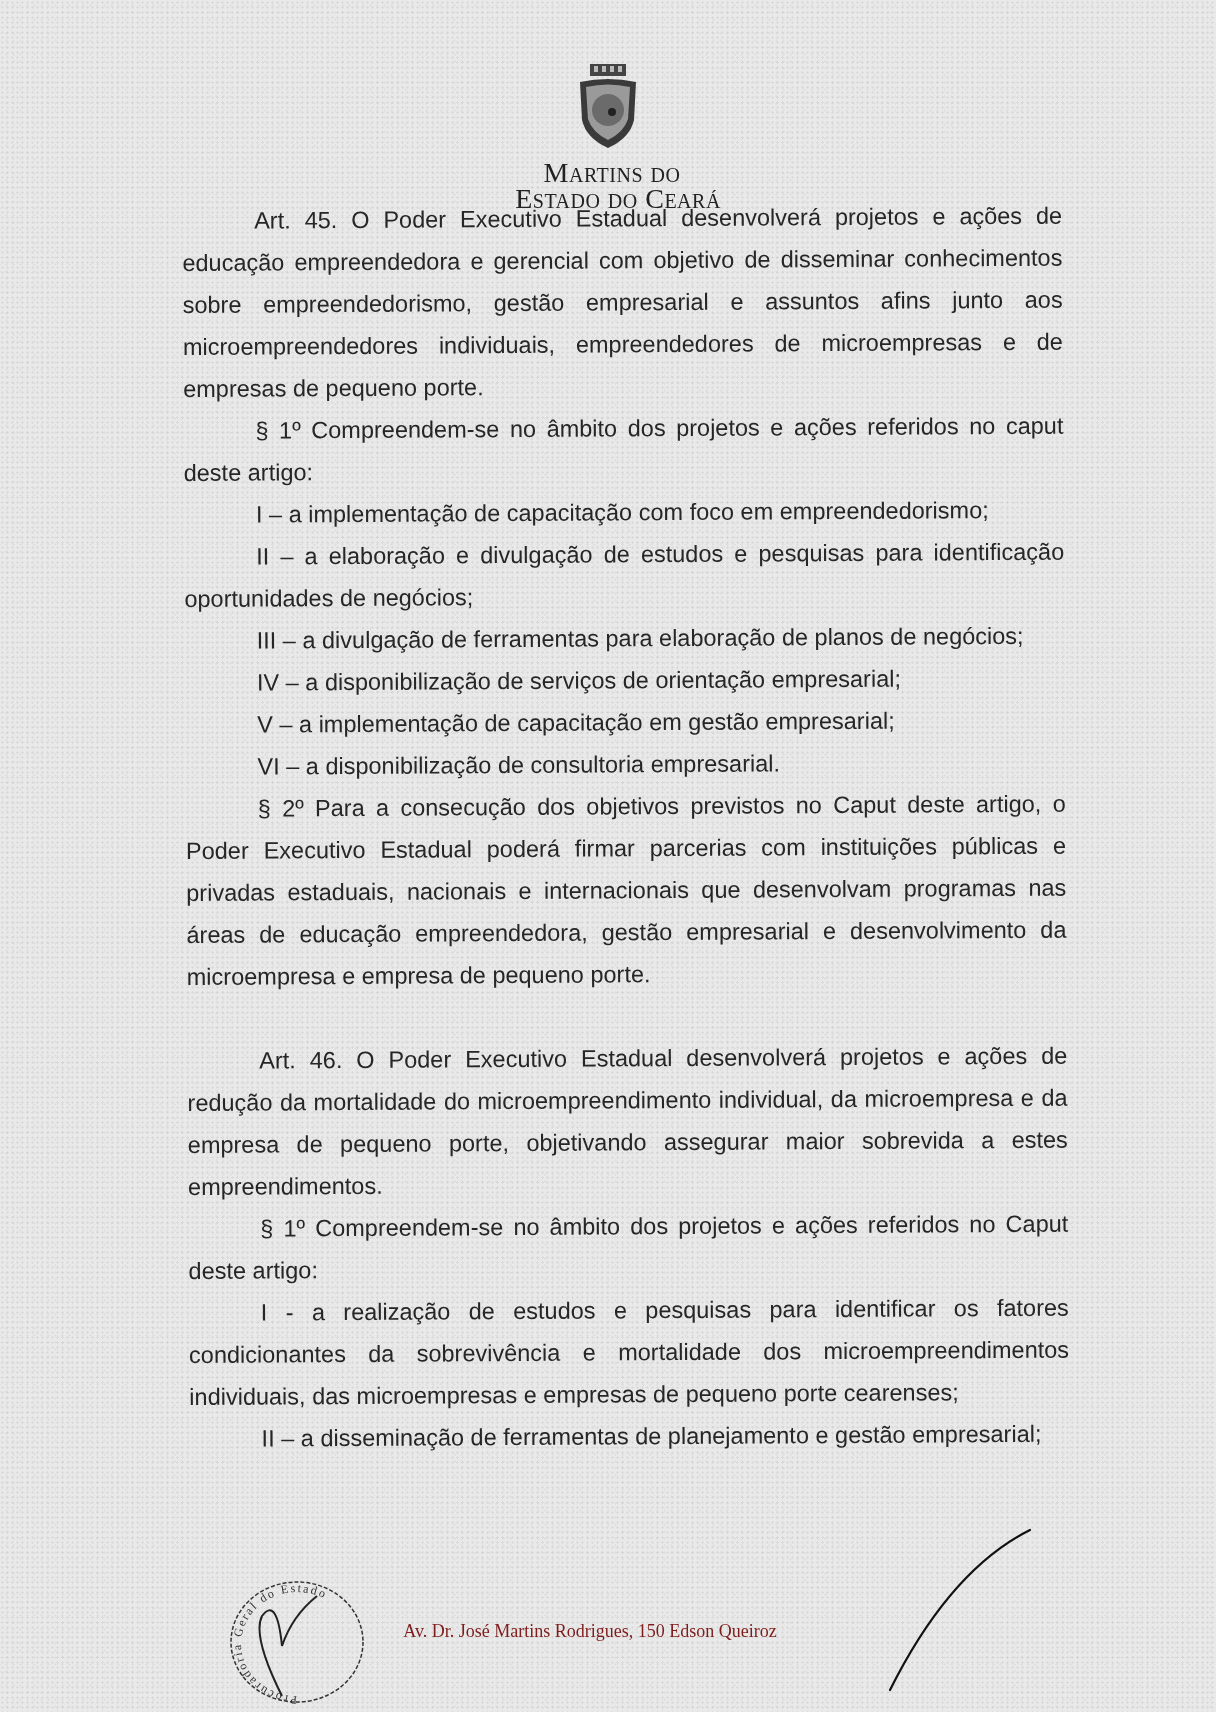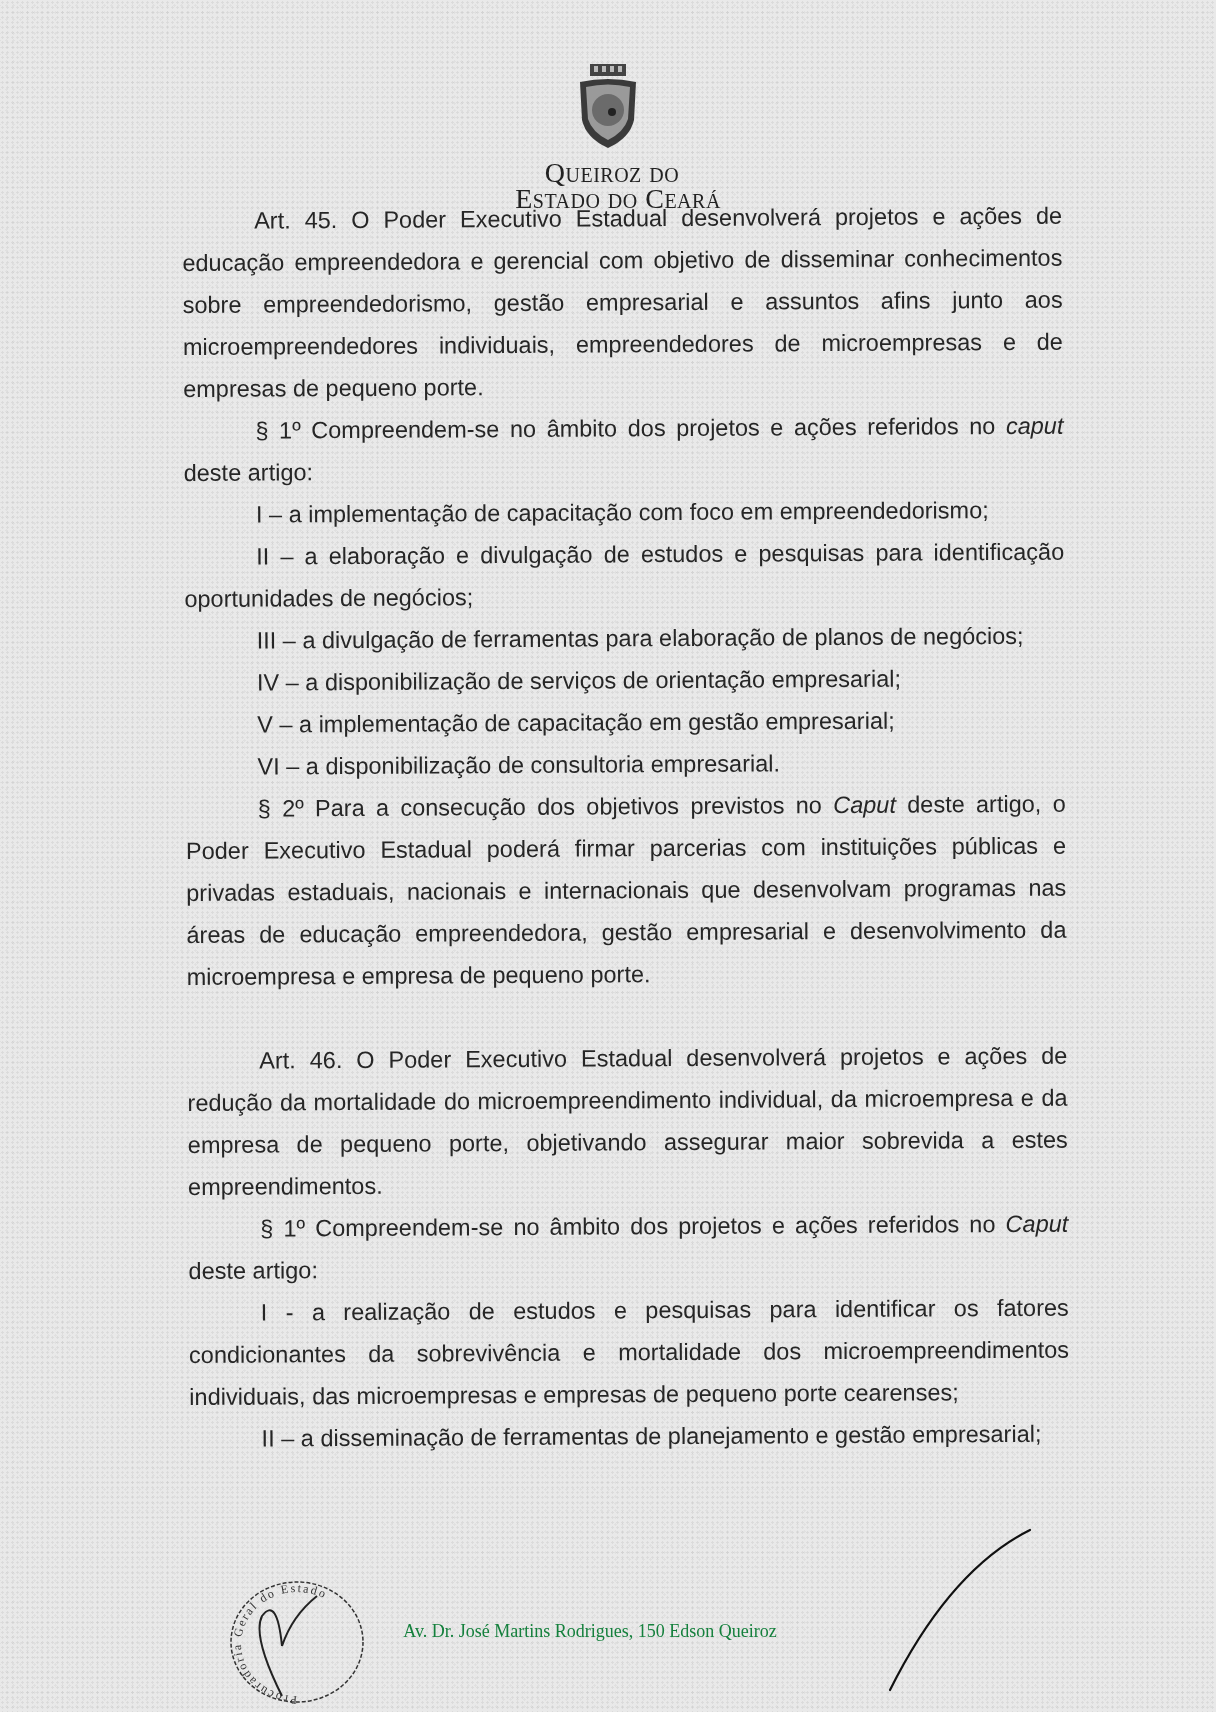--- a/index.html
+++ b/index.html
@@ -23,44 +23,44 @@
   .gov-line1 { margin-top: 4px; margin-left: 8px; }
   .gov-line2 { margin-left: 20px; }
   .body-text {
     position: absolute; left: 182px; width: 880px; top: 200px;
     font-size: 23.5px; color: #262626;
     transform: rotate(-0.35deg); transform-origin: left top;
   }
   .para { text-align: justify; line-height: 42px; margin: 0; }
   .indent { text-indent: 72px; }
   .gap { height: 42px; }
-  .it { font-style: italic; }
+  .it { }
   .stamp { position: absolute; left: 222px; top: 1576px; width: 150px; height: 132px; }
   .address {
     position: absolute; left: 380px; top: 1620px; width: 420px; text-align: center;
-    font-family: "Liberation Serif", serif; font-size: 18px; line-height: 22px; color: #15803d;
+    font-family: "Liberation Serif", serif; font-size: 18px; line-height: 22px; color: #7f1d1d;
   }
   .signature { position: absolute; left: 860px; top: 1510px; width: 200px; height: 200px; }
 </style>
 </head>
 <body>
 
 <div class="header">
   <svg class="crest" viewBox="0 0 72 90">
     <rect x="18" y="2" width="36" height="12" fill="#444"></rect>
     <rect x="22" y="4" width="4" height="6" fill="#bbb"></rect>
       <rect x="30" y="4" width="4" height="6" fill="#bbb"></rect>
     <rect x="38" y="4" width="4" height="6" fill="#bbb"></rect>
       <rect x="46" y="4" width="4" height="6" fill="#bbb"></rect>
     <path d="M8 20 Q36 14 64 20 L62 58 Q58 76 36 86 Q14 76 10 58 Z" fill="#3a3a3a"></path>
     <path d="M14 25 Q36 20 58 25 L56 57 Q52 70 36 78 Q20 70 16 57 Z" fill="#9a9a9a"></path>
     <circle cx="36" cy="48" r="16" fill="#6b6b6b"></circle>
     <circle cx="40" cy="50" r="4" fill="#222"></circle>
   </svg>
-  <div class="gov-line1">Queiroz do</div>
+  <div class="gov-line1">Martins do</div>
   <div class="gov-line2">Estado do Ceará</div>
 </div>
 
 <div class="body-text">
   <p class="para indent">Art. 45. O Poder Executivo Estadual desenvolverá projetos e ações de educação empreendedora e gerencial com objetivo de disseminar conhecimentos sobre empreendedorismo, gestão empresarial e assuntos afins junto aos microempreendedores individuais, empreendedores de microempresas e de empresas de pequeno porte.</p>
   <p class="para indent"><span>§ 1º Compreendem-se no âmbito dos projetos e ações referidos no </span><span class="it">caput</span><span> deste artigo:</span></p>
   <p class="para indent">I – a implementação de capacitação com foco em empreendedorismo;</p>
   <p class="para indent">II – a elaboração e divulgação de estudos e pesquisas para identificação oportunidades de negócios;</p>
   <p class="para indent">III – a divulgação de ferramentas para elaboração de planos de negócios;</p>
   <p class="para indent">IV – a disponibilização de serviços de orientação empresarial;</p>

